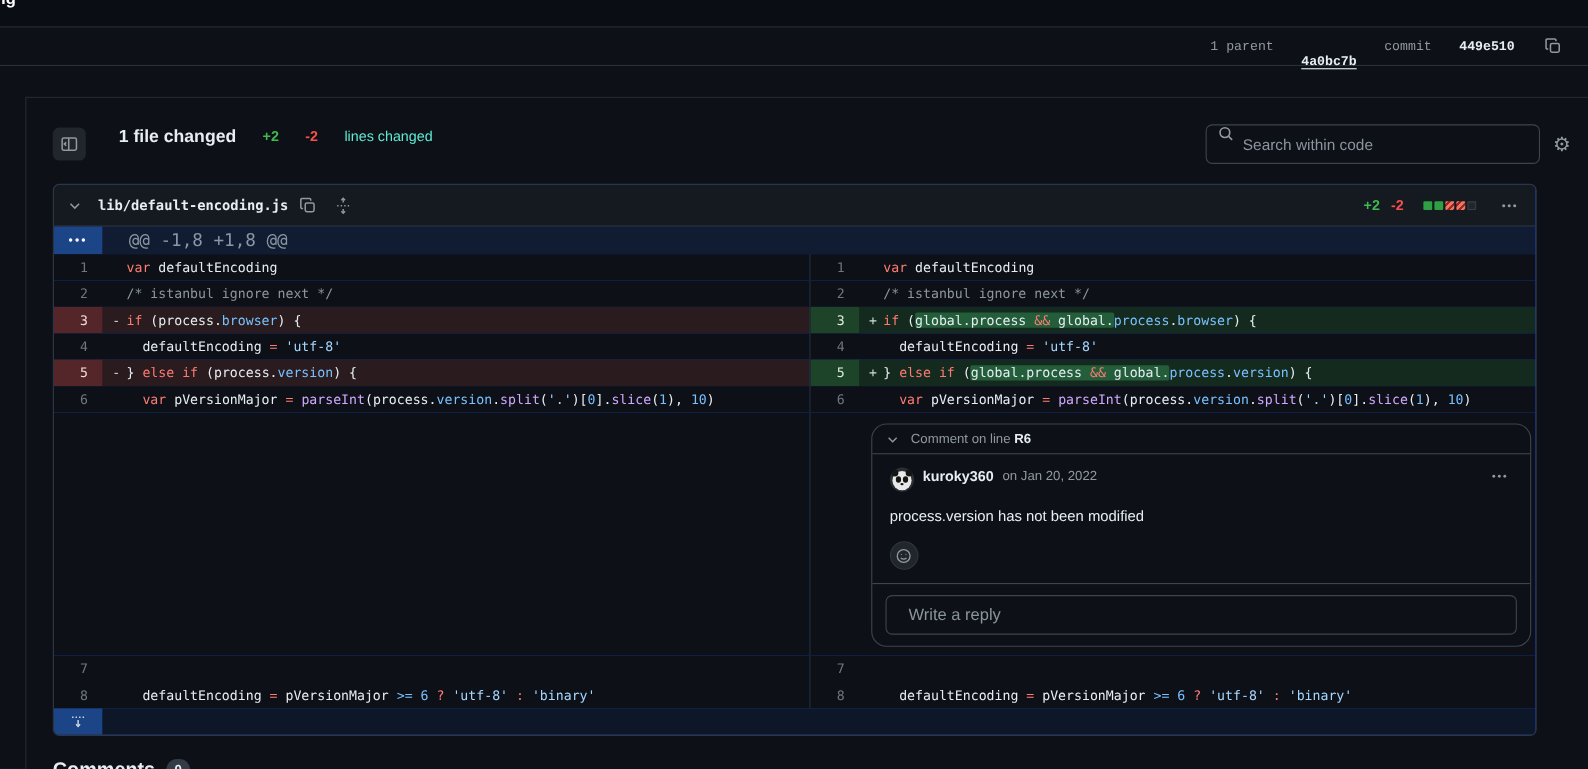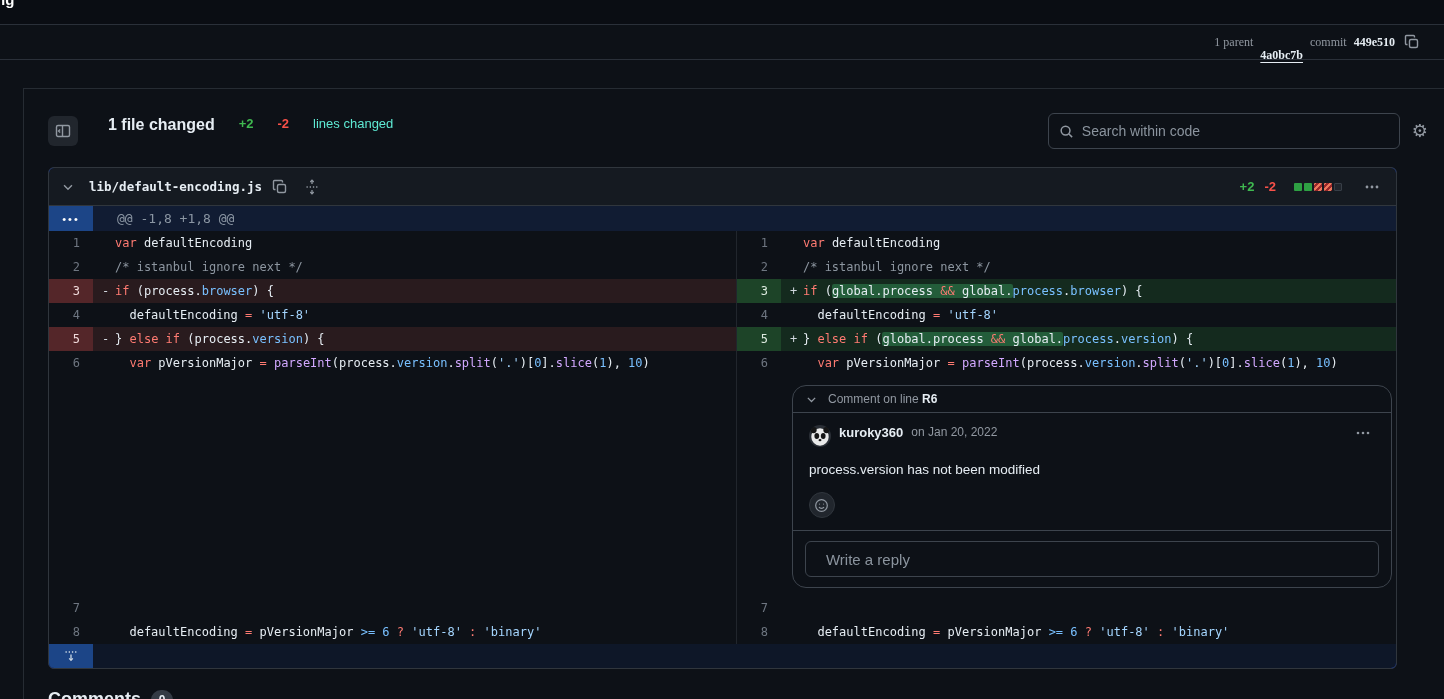--- a/index.html
+++ b/index.html
@@ -2,38 +2,38 @@
 <html><head>
 <meta charset="utf-8">
 <style>
   * { margin:0; padding:0; box-sizing:border-box; }
   html,body { width:1444px; height:699px; overflow:hidden; }
   body { background:#0d1117; color:#e6edf3; font-family:"Liberation Sans","DejaVu Sans",sans-serif; position:relative; }
 
   
   .bar1 { height:25px; background:#0a0d13; border-bottom:1px solid #2a3039; overflow:hidden; position:relative; }
   .bar1 .partial { position:absolute; top:-9px; left:-4px; font-weight:700; font-size:15px; color:#fff; }
-  .bar2 { height:35px; background:#0d1117; border-bottom:1px solid #2a3039; display:flex; align-items:center; justify-content:flex-end; padding-right:24px; gap:7px; font-family:Liberation Serif, serif; font-size:12px; }
+  .bar2 { height:35px; background:#0d1117; border-bottom:1px solid #2a3039; display:flex; align-items:center; justify-content:flex-end; padding-right:24px; gap:25px; font-family:Liberation Mono, monospace; font-size:12px; }
   .bar2 .dim { color:#9198a1; }
   .bar2 .sha { font-weight:700; color:#e6edf3; }
   .bar2 a.sha { text-decoration:underline; text-underline-offset:3px;margin-top:27px; }
   .spacer28 { height:28px; }
 
   .main { margin-left:23px; border-left:1px solid #262c33; border-top:1px solid #262c33; min-height:611px; padding:24px 16px 0 24px; background:#0d1117; }
 
   
   .toolbar { display:flex; align-items:center; justify-content:space-between; margin-bottom:18px; }
   .tb-left { display:flex; align-items:flex-start; gap:24px; }
   .icon-btn { width:30px; height:30px; border-radius:6px; background:#21262d; display:flex; align-items:center; justify-content:center; cursor:pointer; }
   .files-changed { font-weight:700; font-size:16px; margin-left:6px; }
   .add-txt { color:#3fb950; font-weight:600; font-size:13px; }
   .del-txt { color:#f85149; font-weight:600; font-size:13px; }
   .lines-lbl { color:#5eead4; font-size:13px; }
   .tb-right { display:flex; align-items:center; gap:12px; }
-  .searchbox { width:352px; height:36px; border:1px solid #3d444d; border-radius:6px; display:flex; align-items:center; padding:0 10px; gap:8px; background:#0d1117; }
+  .searchbox { width:304px; height:36px; border:1px solid #3d444d; border-radius:6px; display:flex; padding:0 10px; gap:8px; background:#0d1117; }
   .searchbox input { flex:1; background:transparent; border:none; outline:none; color:#e6edf3; font-size:14px; font-family:"Liberation Sans","DejaVu Sans",sans-serif; }
   .searchbox input::placeholder { color:#8b949e; }
   .gear { color:#9198a1; font-size:18px; line-height:1; cursor:pointer; }
 
   
   .card { margin-right:31px; border:1px solid #30363d; border-radius:6px; overflow:hidden; background:#1d4ed8; }
   .file-head { height:38px; background:#151a21; border-bottom:1px solid #30363d; display:flex; align-items:center; padding:0 12px; gap:10px; }
   .chev { color:#9198a1; display:flex; cursor:pointer; }
   .fname { font-family:"DejaVu Sans Mono","Liberation Mono",monospace; font-size:12.5px; font-weight:700; color:#e6edf3; margin-left:4px; }
   .ghicon { color:#9198a1; display:flex; cursor:pointer; }
@@ -55,21 +55,21 @@
   .pane.del { background:#291b1e; }
   .pane.del .gut { background:#542629; color:#f0dadb; }
   .pane.add { background:#142a1e; }
   .pane.add .gut { background:#1d4428; color:#dcead f; color:#dceadf; }
   .tk-k { color:#ff7b72;text-align:right; } .tk-n { color:#e6edf3; } .tk-c { color:#8d96a0; }
   .tk-s { color:#a5d6ff; } .tk-f { color:#d2a8ff; } .tk-p { color:#79c0ff; }
   .hl { background:#235d3a; border-radius:2px; }
 
   .hunkrow { display:flex; height:25px; background:#111c33; align-items:stretch; }
   .hunkbtn { width:44px; flex:none; background:#1c4587; color:#fff; display:flex; align-items:center; justify-content:center; letter-spacing:2px; font-size:11px; cursor:pointer; }
-  .hunktxt { color:#8b96a3; line-height:25px; padding-left:24px; font-family:"DejaVu Sans Mono","Liberation Mono",monospace; font-size:13px; }
+  .hunktxt { color:#8b96a3; line-height:25px; padding-left:24px; font-family:"DejaVu Sans Mono","Liberation Mono",monospace; font-size:16px; }
 
   .exprow { display:flex; height:24px; background:#0e1728; }
   .expbtn { width:44px; flex:none; background:#1c4587; display:flex; align-items:center; justify-content:center; cursor:pointer; }
 
   
   .widgetrow { display:flex; }
   .widgetrow .lp { width:51%; background:#0d1117; }
   .widgetrow .rpane { width:49%; border-left:1px solid #21262d; background:#0d1117; }
   .cwidget { margin:10px 4px 8px 55px; border:1px solid #3d444d; border-radius:14px; background:#0d1117; }
   .cw-head { display:flex; align-items:center; gap:10px; padding:6px 12px; border-bottom:1px solid #3d444d; height:27px; }

